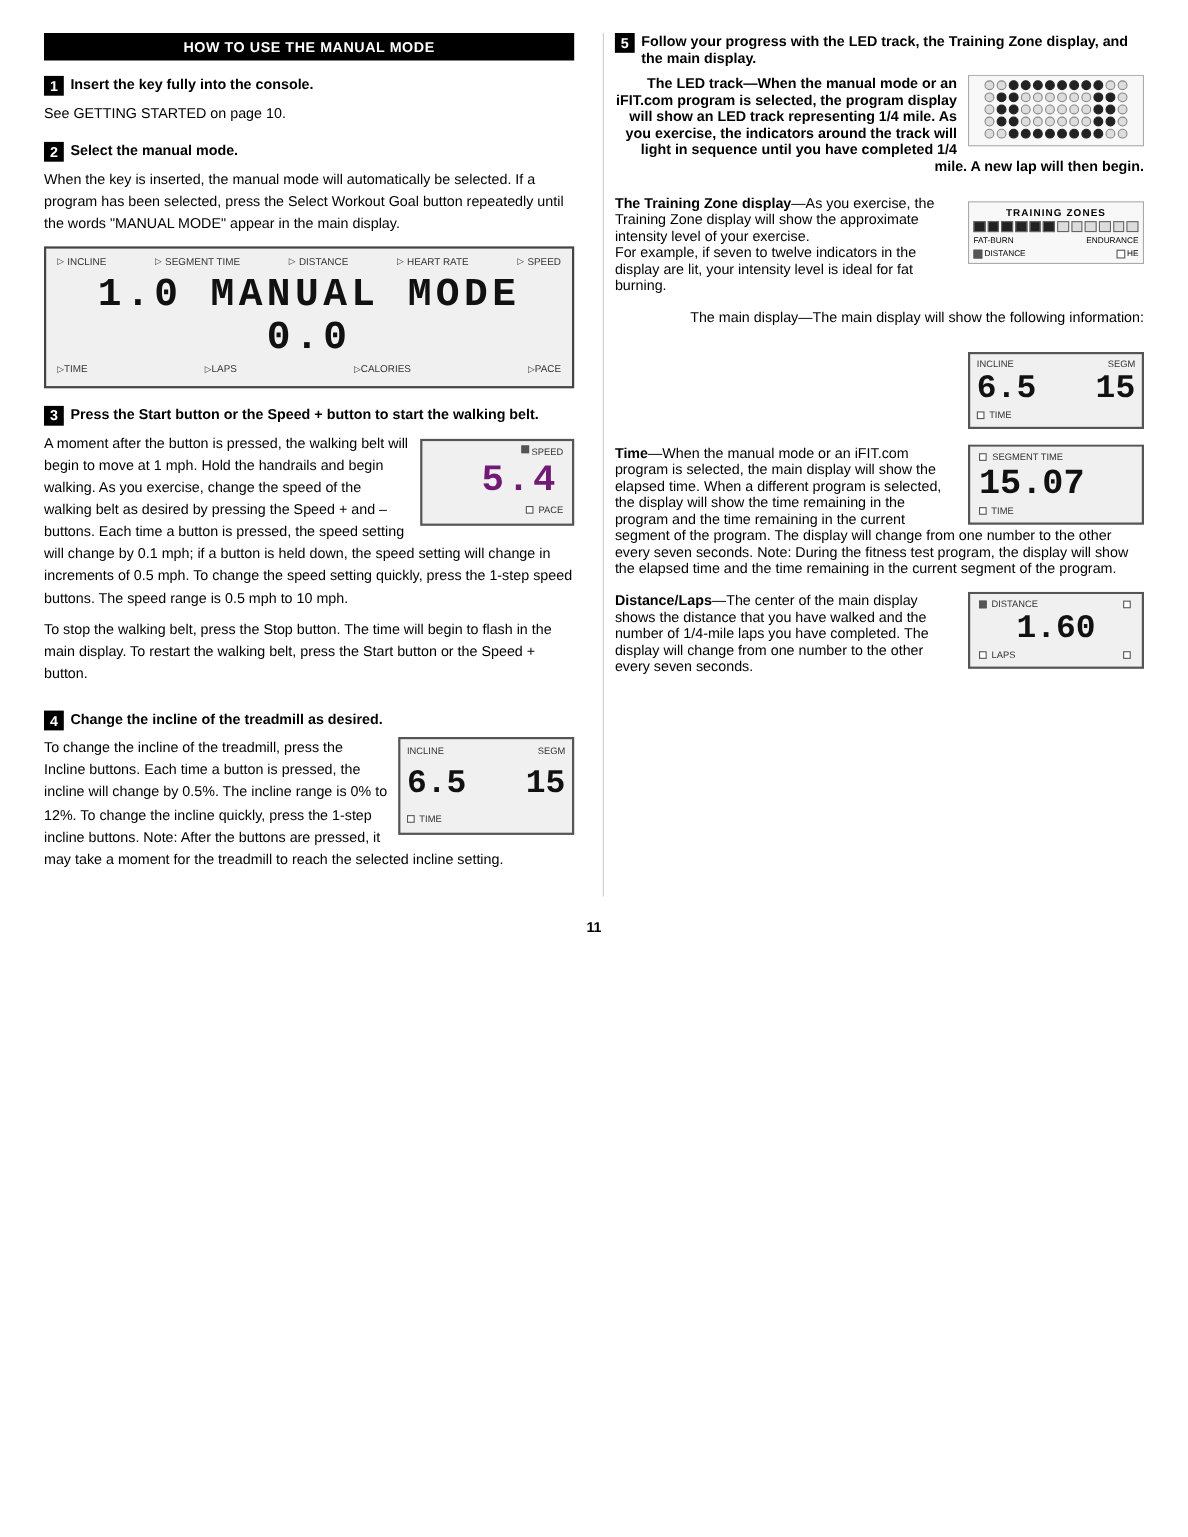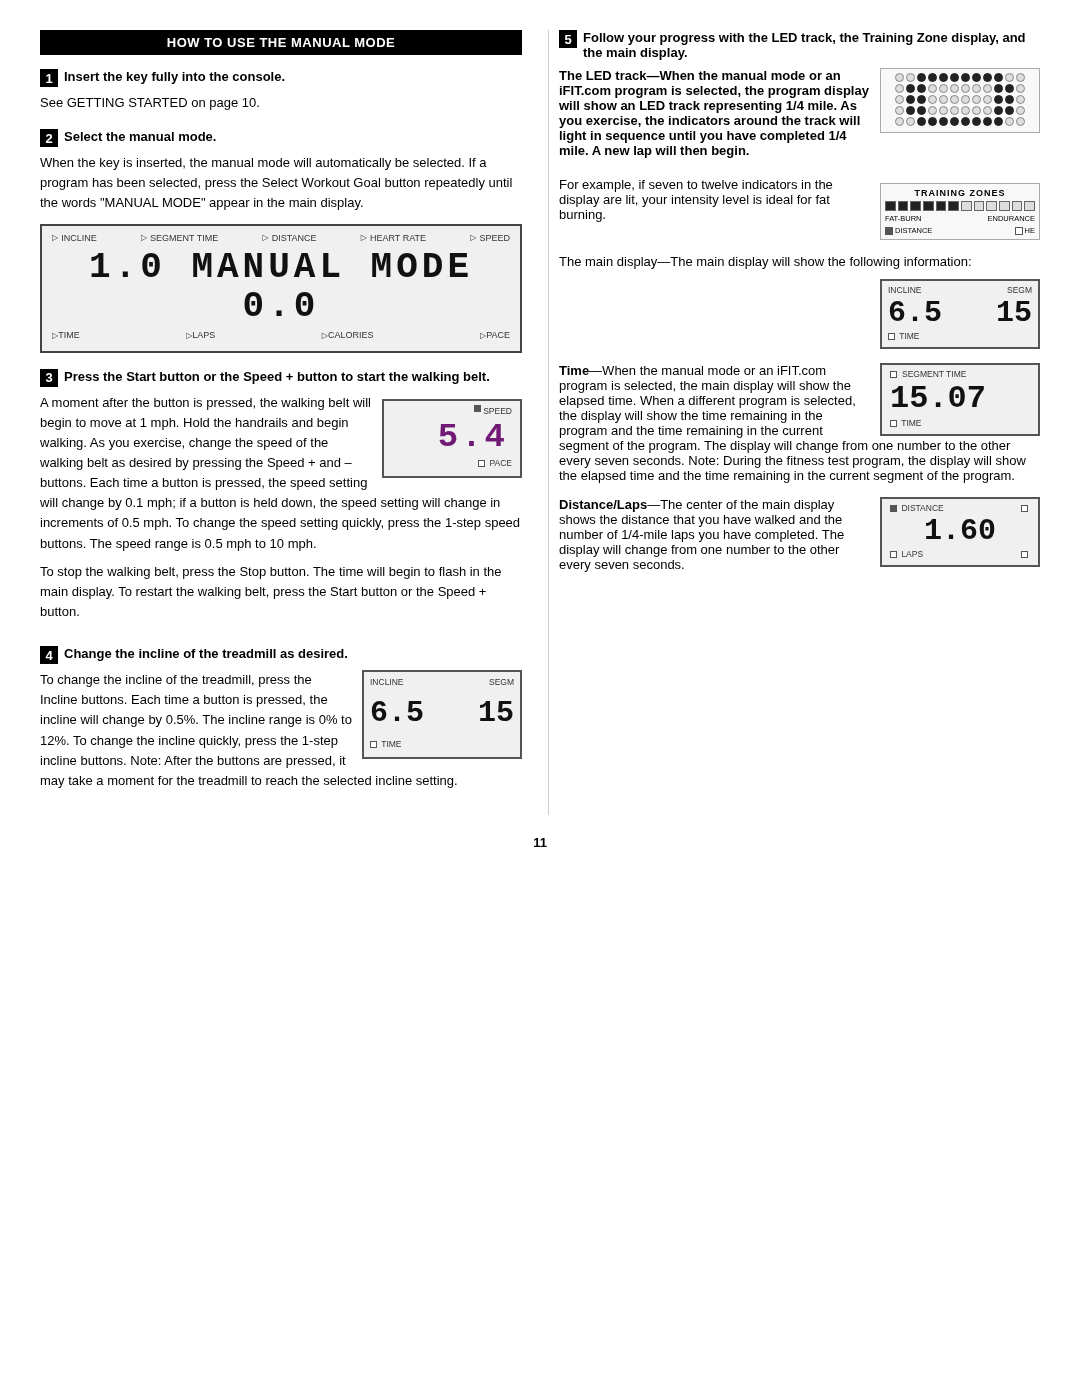--- a/index.html
+++ b/index.html
@@ -218,20 +218,21 @@
       gap: 6px;
     }
     .subsection {
       margin-bottom: 14px;
       overflow: hidden;
     }
     .subsection-title {
       font-weight: bold;
       font-size: 13px;
       margin-bottom: 5px;
+      text-align: right;
     }
 
     
     .incline-display {
       border: 2px solid #555;
       background: #f0f0f0;
       padding: 4px 6px 6px 6px;
       width: 160px;
       float: right;
       margin-left: 10px;
@@ -562,25 +563,26 @@
               <span class="tz-sub-sq"></span>
               <span>DISTANCE</span>
             </span>
           <span>
               <span class="tz-sub-sq empty"></span>
               <span>HE</span>
             </span>
         </div>
       </div>
       <div>
+        <p><strong>The Training Zone display</strong>—<span>As you exercise, the Training Zone display will show the approximate intensity level of your exercise.</span></p>
         <p>For example, if seven to twelve indicators in the display are lit, your intensity level is ideal for fat burning.</p>
       </div>
     </div>
 
-    <p style="margin-bottom:10px; font-size:13px;">The main display—The main display will show the following information:</p>
+    <p style="margin-bottom:24px; font-size:13px;text-align:right;">The main display—The main display will show the following information:</p>
 
     <div class="subsection clearfix">
       <div class="incline-display">
         <div class="incline-top">
           <span>INCLINE</span>
           <span>SEGM</span>
         </div>
         <div class="incline-nums">
           <span class="incline-left-num">6.5</span>
           <span class="incline-right-num">15</span>

